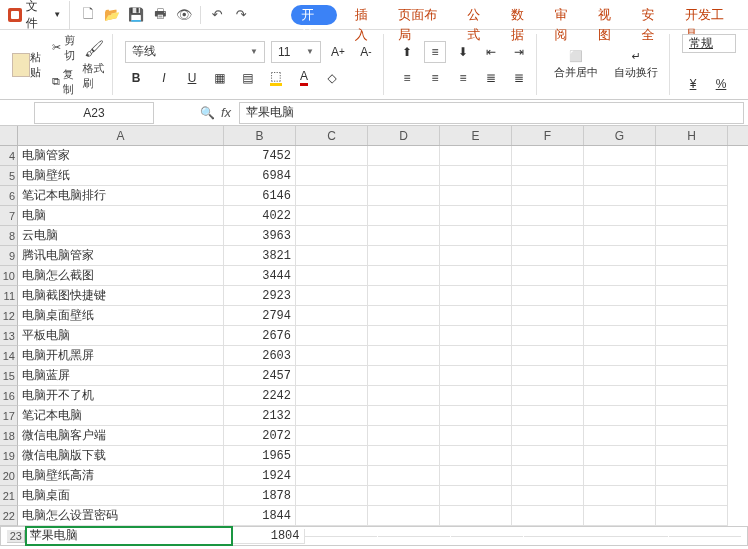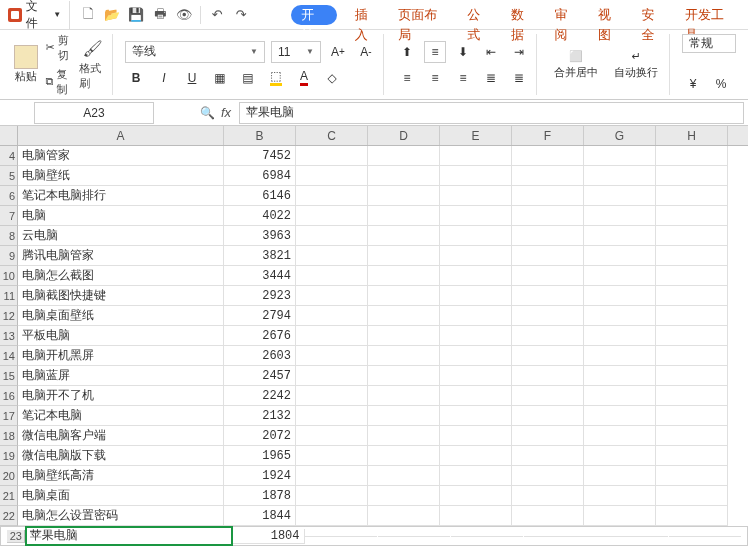--- a/index.html
+++ b/index.html
@@ -16,21 +16,21 @@
 
 .menutabs { display: flex; align-items: center; gap: 18px; padding: 0 12px; margin-left: 20px;}
 .menutab { height: 20px; line-height: 20px; font-size: 13px; color: #c2410c; cursor: pointer; }
 .menutab.active { background: #3b82f6; color: #fff; border-radius: 10px; padding: 0 10px; }
 
 
 .ribbon { height: 70px; background: #fff; border-bottom: 1px solid #ccc; display: flex; padding: 4px 6px; gap: 6px; overflow: hidden;}
 .grp { display: flex; flex-direction: column; justify-content: center; padding: 0 6px; border-right: 1px solid #e0e0e0; }
 .grp.noborder { border-right: none; }
 .row { display: flex; align-items: center; gap: 6px; }
-.paste-btn { display: flex; flex-direction: column; align-items: center; width: 34px; }
+.paste-btn { display: flex; align-items: center; width: 34px; }
 .paste-btn .ic { width: 24px; height: 24px; background: #f4e6b8; border: 1px solid #cba; }
 .mini-btn { display: flex; align-items: center; gap: 3px; font-size: 11px; color: #444; }
 .sel { height: 22px; border: 1px solid #ccc; background: #fff; display: flex; align-items: center; padding: 0 6px; font-size: 12px; justify-content: space-between; }
 .sel .caret { font-size: 8px; color: #666; }
 .ibtn { width: 22px; height: 22px; display: flex; align-items: center; justify-content: center; border: 1px solid transparent; }
 .ibtn.boxed { border: 1px solid #ccc; }
 .big-btn { display: flex; flex-direction: column; align-items: center; justify-content: center; width: 54px; font-size: 11px; gap: 2px;}
 
 
 .fbar { height: 26px; border-bottom: 1px solid #ccc; display: flex; align-items: center; }
@@ -175,21 +175,21 @@
         <span>⬜</span>
         <span>合并居中</span>
       </div>
       <div class="big-btn">
         <span>↵</span>
         <span>自动换行</span>
       </div>
     </div>
   </div>
 
-  <div class="grp noborder" style="gap:20px;">
+  <div class="grp noborder" style="gap:20px;text-decoration:underline;">
     <div class="sel" style="width:54px;">
         <span>常规</span>
       </div>
     <div class="row">
       <div class="ibtn">¥</div>
       <div class="ibtn">%</div>
     </div>
   </div>
 </div>
 

